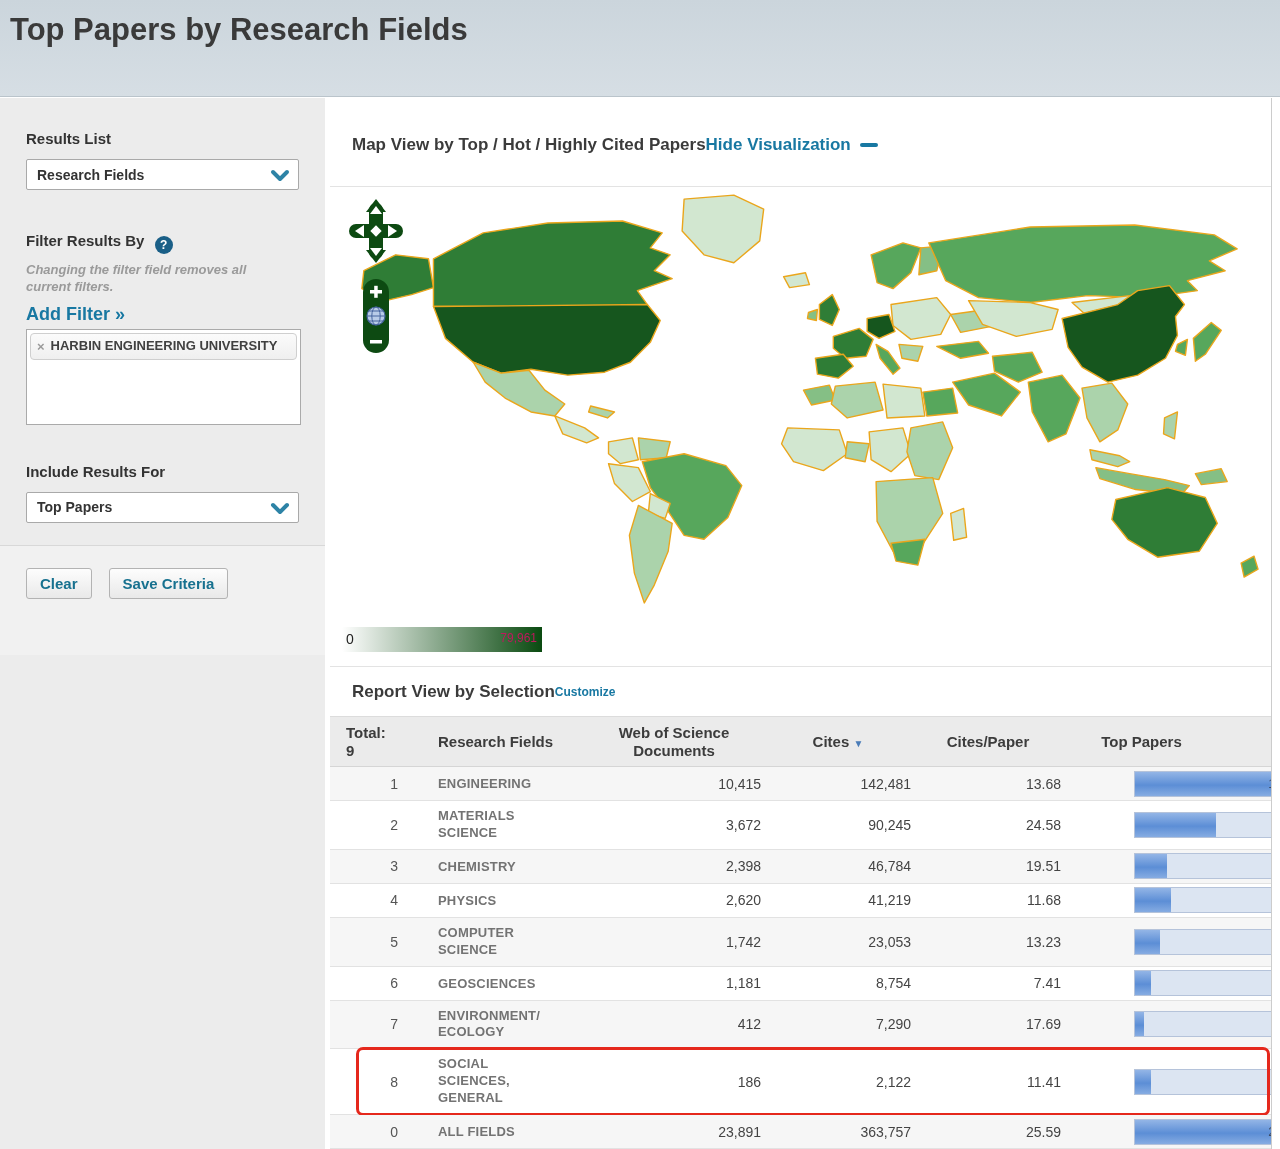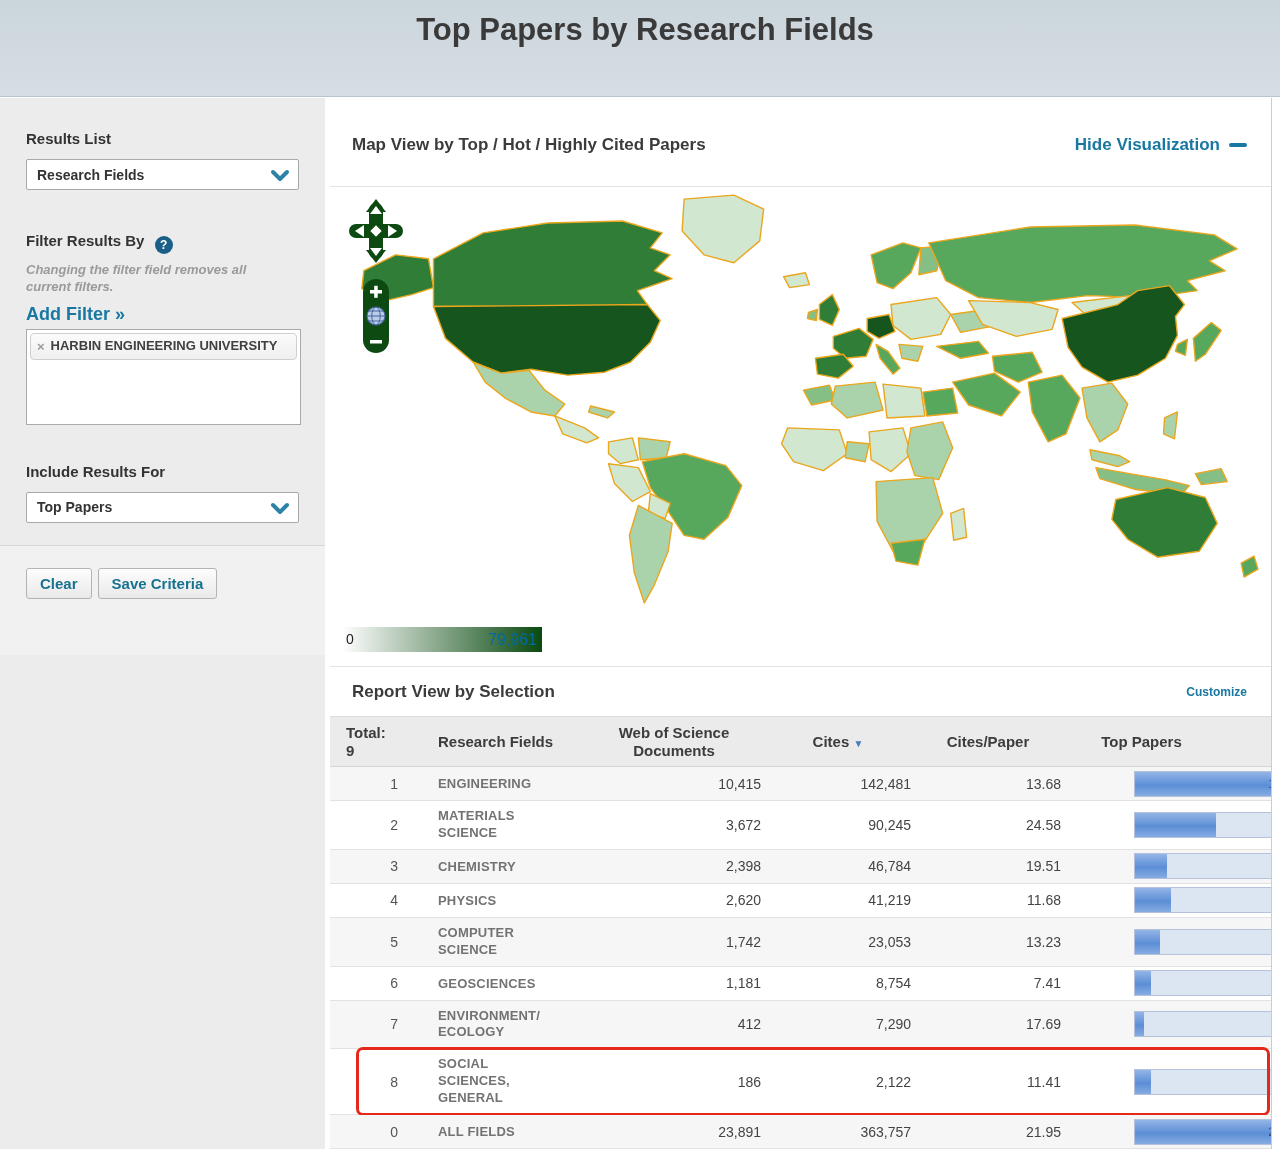--- a/index.html
+++ b/index.html
@@ -2,21 +2,21 @@
 <html><head>
 <meta charset="utf-8">
 <style>
   * { box-sizing: border-box; margin: 0; padding: 0; }
   html,body { background:#fff; }
   body { font-family: "Liberation Sans", sans-serif; }
   .page { position:relative; width:1280px; height:1149px; background:#fff; overflow:hidden; }
 
   
   .top-header { position:absolute; left:0; top:0; width:1280px; height:97px;
-    background:linear-gradient(#cbd5dc,#d6dee4); border-bottom:1px solid #bac4cb;text-align:center; }
+    background:linear-gradient(#cbd5dc,#d6dee4); border-bottom:1px solid #bac4cb; }
   .top-header h1 { padding:12px 0 0 10px; font-size:31px; font-weight:bold; color:#3a3a3a; letter-spacing:0; }
 
   
   .sidebar { position:absolute; left:0; top:98px; width:325px; height:1051px; background:#ececec; }
   .sb-section { padding:0 26px; }
   .sb-label { font-size:15px; font-weight:bold; color:#333; }
   .sb-select { position:relative; margin-top:12px; width:273px; height:31px; background:#fff;
     border:1px solid #a9a9a9; border-radius:2px; display:flex; align-items:center;
     padding:0 34px 0 10px; cursor:pointer; }
   .sb-select .val { font-size:14px; font-weight:bold; color:#333; }
@@ -25,42 +25,42 @@
     border-radius:50%; background:#1a5f87; color:#fff; font-size:12px; font-weight:bold;
     vertical-align:-3px; margin-left:6px; }
   .sb-note { margin-top:8px; font-size:13px; font-style:italic; font-weight:bold; color:#9a9a9a; line-height:1.3; width:260px; }
   .add-filter { display:inline-block; margin-top:8px; font-size:18px; font-weight:bold; color:#1878a2; text-decoration:none; cursor:pointer; }
   .filter-box { margin-top:4px; width:275px; height:96px; background:#fff; border:1px solid #aaa; padding:3px; }
   .filter-chip { display:flex; align-items:flex-start; gap:6px; background:linear-gradient(#fbfbfb,#efefef);
     border:1px solid #cfcfcf; border-radius:4px; padding:4px 6px; }
   .chip-x { color:#9a9a9a; font-size:13px; font-weight:bold; cursor:pointer; line-height:17px; }
   .chip-text { font-size:13px; font-weight:bold; color:#404040; line-height:1.25; }
   .sb-divider-zone { margin-top:22px; border-top:1px solid #d8d8d8; background:#f1f1f1; padding:22px 0 0 26px; height:110px; }
-  .sb-buttons { display:flex; gap:6px; }
+  .sb-buttons { display:flex; gap:17px; }
   .sb-btn { background:linear-gradient(#fdfdfd,#e9e9e9); border:1px solid #b3b3b3; border-radius:3px;
     font-size:15px; font-weight:bold; color:#17718f; padding:6px 13px; cursor:pointer;
     font-family:"Liberation Sans", sans-serif; }
 
   
   .main { position:absolute; left:330px; top:98px; width:942px; height:1051px; background:#fff;
     border-right:1px solid #ccc; overflow:hidden; }
-  .panel-row { display:flex; justify-content:space-between; align-items:center; }
+  .panel-row { display:flex; justify-content:flex-start; align-items:center; }
   .map-header { height:89px; padding:6px 24px 0 22px; border-bottom:1px solid #e3e3e3; }
   .panel-title { font-size:17px; font-weight:bold; color:#3b3b3b; }
   .teal-link { font-size:17px; font-weight:bold; color:#1878a2; text-decoration:none; cursor:pointer;
     display:inline-flex; align-items:center; gap:9px; }
   .minus-glyph { display:inline-block; width:18px; height:4px; background:#1878a2; border-radius:2px; }
 
   
   .map-area { position:relative; height:480px; border-bottom:1px solid #e3e3e3; }
   .map-svg { position:absolute; left:4px; top:4px; }
   .map-controls { position:absolute; left:18px; top:10px; }
   .legend { position:absolute; left:12px; bottom:14px; width:200px; height:25px; border:0; }
   .legend .min { position:absolute; left:4px; top:4px; font-size:14px; color:#222; }
-  .legend .max { position:absolute; right:5px; top:4px; font-size:16px; color:#0369a1; }
+  .legend .max { position:absolute; right:5px; top:4px; font-size:12px; color:#be185d; }
 
   
   .report-header { height:50px; padding:0 24px 0 22px; border-bottom:1px solid #dcdcdc; }
   .report-header .teal-link { font-size:12px; }
 
   .grid-row { display:grid; grid-template-columns:78px 177px 178px 150px 150px 247px; align-items:center; }
   .t-head { background:#ebebeb; min-height:50px; border-bottom:1px solid #d5d5d5; }
   .t-head .h { font-size:15px; font-weight:bold; color:#3c3c3c; line-height:1.15; }
   .h-total { padding-left:16px; }
   .h-field { padding-left:30px; }
@@ -357,21 +357,21 @@
             <div class="bar-track">
               <div class="bar-fill" style="width: 10%;"></div>
             </div>
           </div>
         </div>
         <div class="grid-row t-row odd">
           <div class="rank">0</div>
           <div class="field"><a>ALL FIELDS</a></div>
           <div class="num">23,891</div>
           <div class="num">363,757</div>
-          <div class="num">21.95</div>
+          <div class="num">25.59</div>
           <div class="bar-cell">
             <div class="bar-track">
               <div class="bar-fill" style="width: 100%;"></div>
               <span class="bar-val">273</span>
             </div>
           </div>
         </div>
       </div>
 
   </div>

